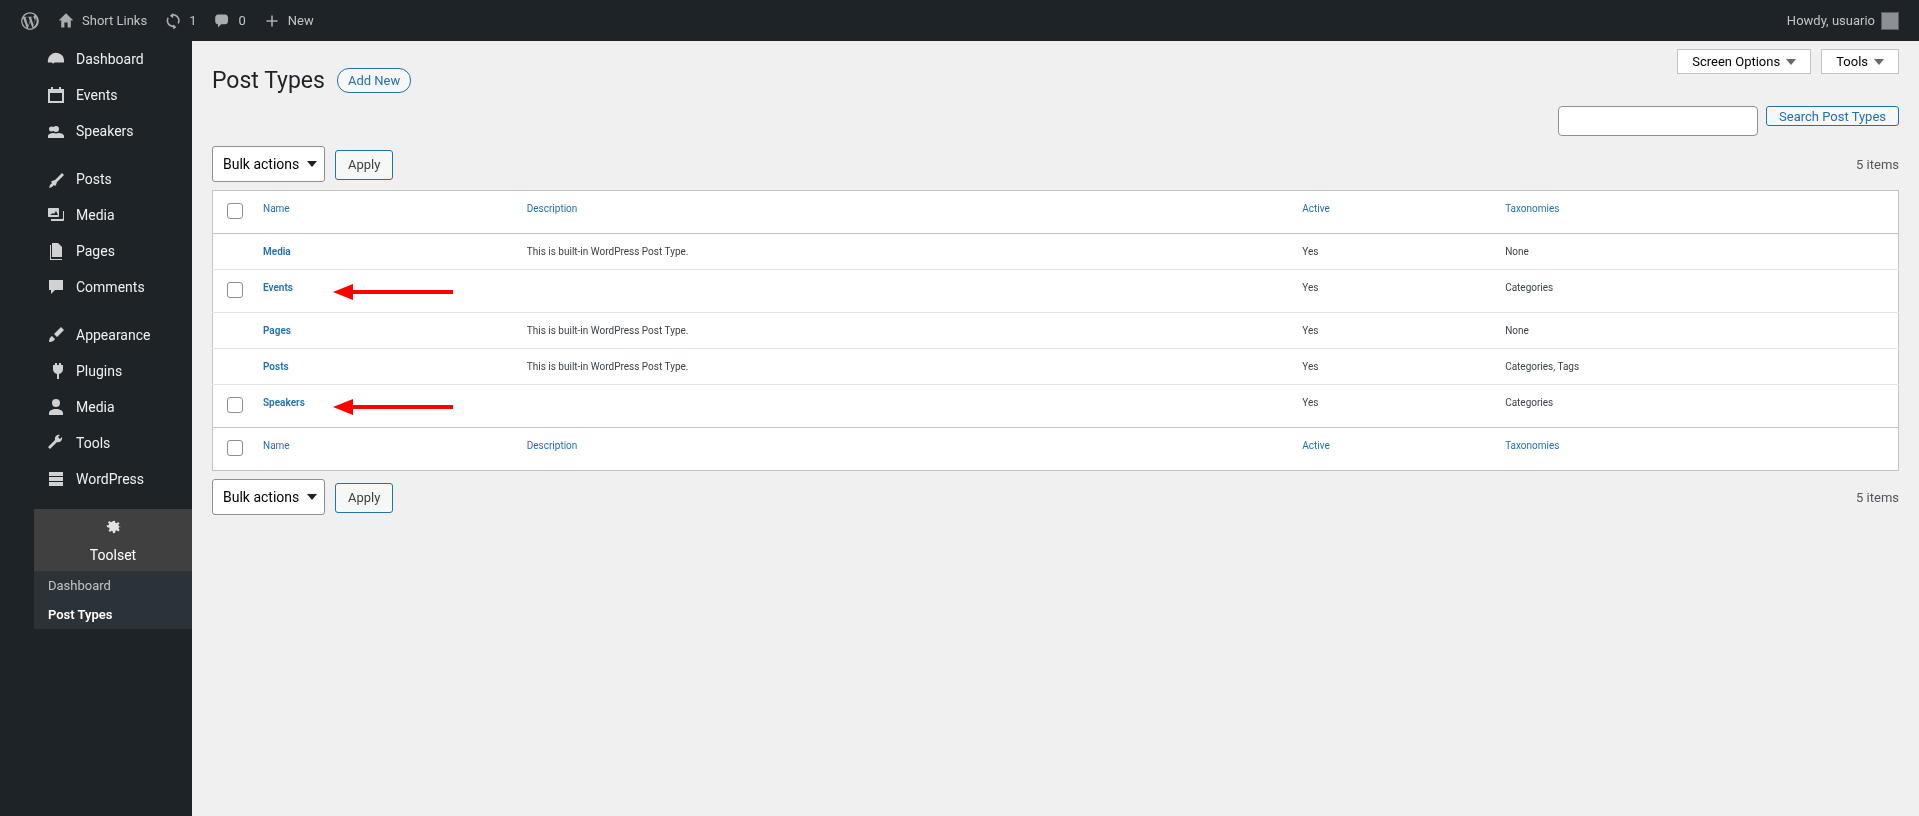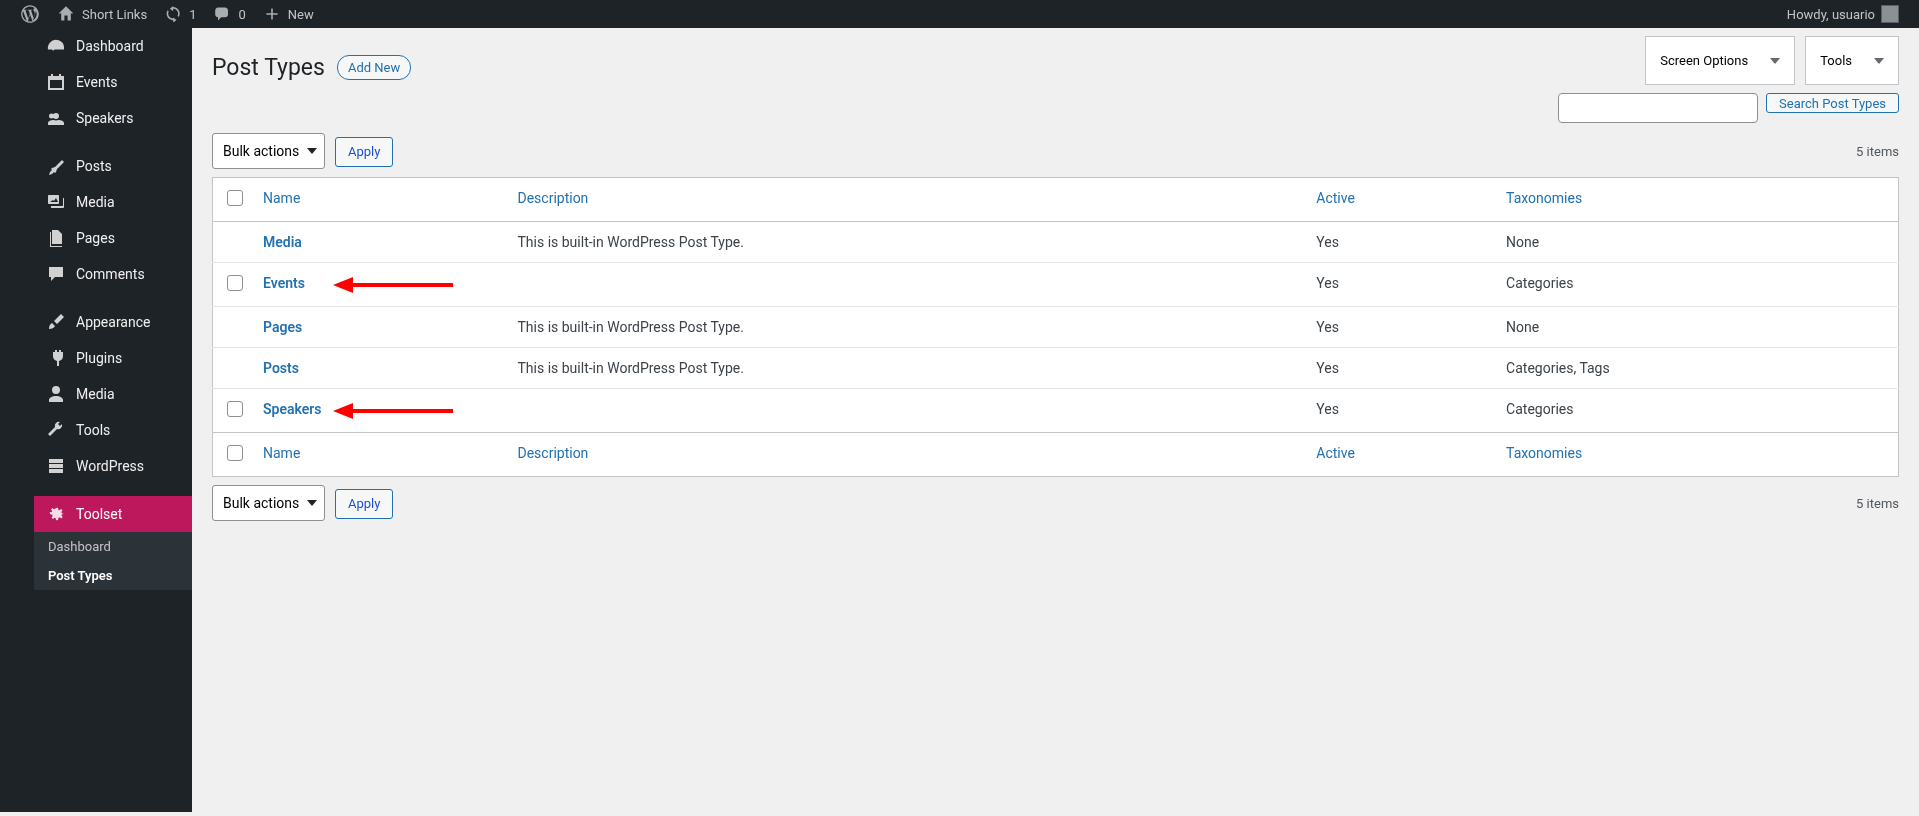--- a/index.html
+++ b/index.html
@@ -1,62 +1,62 @@
 <!DOCTYPE html>
 <html><head>
   <meta charset="utf-8">
   <style>
     * { margin: 0; padding: 0; box-sizing: border-box; font-family: -apple-system, BlinkMacSystemFont, "Segoe UI", Roboto, Oxygen-Sans, Ubuntu, Cantarell, "Helvetica Neue", sans-serif; }
     body { background: #f0f0f1; width: 1919px; height: 816px; overflow: hidden; }
 
     
-    .admin-bar { background: #1d2327; color: #c3c4c7; height: 28px; display: flex; align-items: center; justify-content: space-between; padding: 0 12px; font-size: 13px; }
+    .admin-bar { background: #1d2327; color: #c3c4c7; height: 41px; display: flex; align-items: center; justify-content: space-between; padding: 0 12px; font-size: 13px; }
     .admin-bar-left { display: flex; align-items: center; gap: 0; }
     .admin-bar-item { display: flex; align-items: center; gap: 6px; padding: 0 8px; height: 32px; cursor: pointer; color: #c3c4c7; }
     .admin-bar-right { display: flex; align-items: center; gap: 8px; }
     .avatar { width: 18px; height: 18px; background: #8c8f94; border: 1px solid #5b5f65; }
 
     
     .wrap { display: flex; height: calc(100% - 32px); }
 
     
     .sidebar { width: 192px; background: #1d2327; color: #f0f0f1; font-size: 14px; display: flex; flex-direction: column; padding-left: 34px; }
     .menu-item { display: flex; align-items: center; gap: 10px; padding: 8px 12px; cursor: pointer; color: #f0f0f1; position: relative; }
-    .menu-item.current { background: #be185d; color: #fff; }
+    .menu-item.current { background: #404040; color: #fff; flex-direction: column; }
     .menu-item.current::after { content: ""; position: absolute; right: -8px; top: 50%; transform: translateY(-50%); border: 8px solid transparent; border-right-color: #f0f0f1; }
     .menu-sep { height: 12px; }
     .menu-icon { width: 20px; height: 20px; display: inline-flex; align-items: center; justify-content: center; opacity: 0.85; }
     .submenu { background: #2c3338; }
     .submenu-item { padding: 7px 14px; font-size: 13px; color: #c3c4c7; cursor: pointer; }
     .submenu-item.active { color: #fff; font-weight: 600; }
 
     
     .main { flex: 1; padding: 0 20px 20px 20px; position: relative; overflow: auto; }
     .top-controls { position: absolute; top: 8px; right: 20px; display: flex; gap: 10px; }
-    .screen-btn { background: #fff; border: 1px solid #c3c4c7; padding: 16px 14px; font-size: 13px; cursor: pointer; display: flex; align-items: center; gap: 22px; border-radius: 0; }
+    .screen-btn { background: #fff; border: 1px solid #c3c4c7; padding: 4px 14px; font-size: 13px; cursor: pointer; display: flex; align-items: center; gap: 6px; border-radius: 0; }
     .triangle-down { display: inline-block; width: 0; height: 0; border-left: 5px solid transparent; border-right: 5px solid transparent; border-top: 6px solid #646970; }
 
     .page-header { display: flex; align-items: center; gap: 12px; margin-top: 26px; margin-bottom: 12px; }
     .page-title { font-size: 23px; font-weight: 400; color: #1d2327; }
     .add-new { border: 1px solid #2271b1; color: #2271b1; background: #f6f7f7; padding: 4px 10px; font-size: 13px; border-radius: 12px; cursor: pointer; }
 
     .search-row { display: flex; justify-content: flex-end; gap: 8px; margin-bottom: 10px; }
     .search-input { width: 200px; height: 30px; border: 1px solid #8c8f94; border-radius: 4px; padding: 0 8px; font-size: 14px; }
     .search-btn { border: 1px solid #2271b1; color: #2271b1; background: #f6f7f7; padding: 0 12px; height: 20px; font-size: 13px; border-radius: 3px; cursor: pointer; }
 
     .tablenav { display: flex; justify-content: space-between; align-items: center; margin: 8px 0; }
     .bulk-select { height: 36px; border: 1px solid #8c8f94; border-radius: 3px; padding: 0 24px 0 10px; font-size: 14px; background: #fff; appearance: none; position: relative; }
     .select-wrap { position: relative; display: inline-block; }
     .select-wrap::after { content: ""; position: absolute; right: 8px; top: 50%; transform: translateY(-50%); width: 0; height: 0; border-left: 5px solid transparent; border-right: 5px solid transparent; border-top: 6px solid #1d2327; pointer-events: none; }
-    .apply-btn { border: 1px solid #2271b1; color: #1d4ed8; background: #f6f7f7; padding: 0 12px; height: 30px; font-size: 13px; border-radius: 3px; cursor: pointer; margin-left: 6px; }
+    .apply-btn { border: 1px solid #2271b1; color: #404040; background: #f6f7f7; padding: 0 12px; height: 30px; font-size: 13px; border-radius: 3px; cursor: pointer; margin-left: 6px; }
     .count { color: #50575e; font-size: 13px; }
 
     
     table.list { width: 100%; border-collapse: collapse; background: #fff; border: 1px solid #c3c4c7; }
-    table.list th, table.list td { text-align: left; padding: 12px 10px; font-size: 14px; vertical-align: top; }
+    table.list th, table.list td { text-align: left; padding: 12px 10px; font-size: 10px; vertical-align: top; }
     table.list thead th, table.list tfoot th { border-bottom: 1px solid #c3c4c7; font-weight: 400; color: #2271b1; cursor: pointer; }
     table.list tfoot th { border-top: 1px solid #c3c4c7; border-bottom: none; }
     table.list th.check, table.list td.check { width: 30px; padding-left: 14px; }
     table.list td { border-bottom: 0; color: #3c434a; }
     table.list tbody tr { border-bottom: 1px solid #e5e5e5; }
     table.list tbody tr:last-child { border-bottom: none; }
     .row-title { color: #2271b1; font-weight: 600; cursor: pointer; }
     .checkbox { width: 16px; height: 16px; border: 1px solid #8c8f94; border-radius: 3px; display: inline-block; cursor: pointer; background: #fff; }
     th .col-link { color: #2271b1; }
     th.tax-col .col-link, th.tax-col { color: #1d2327; cursor: default; }

